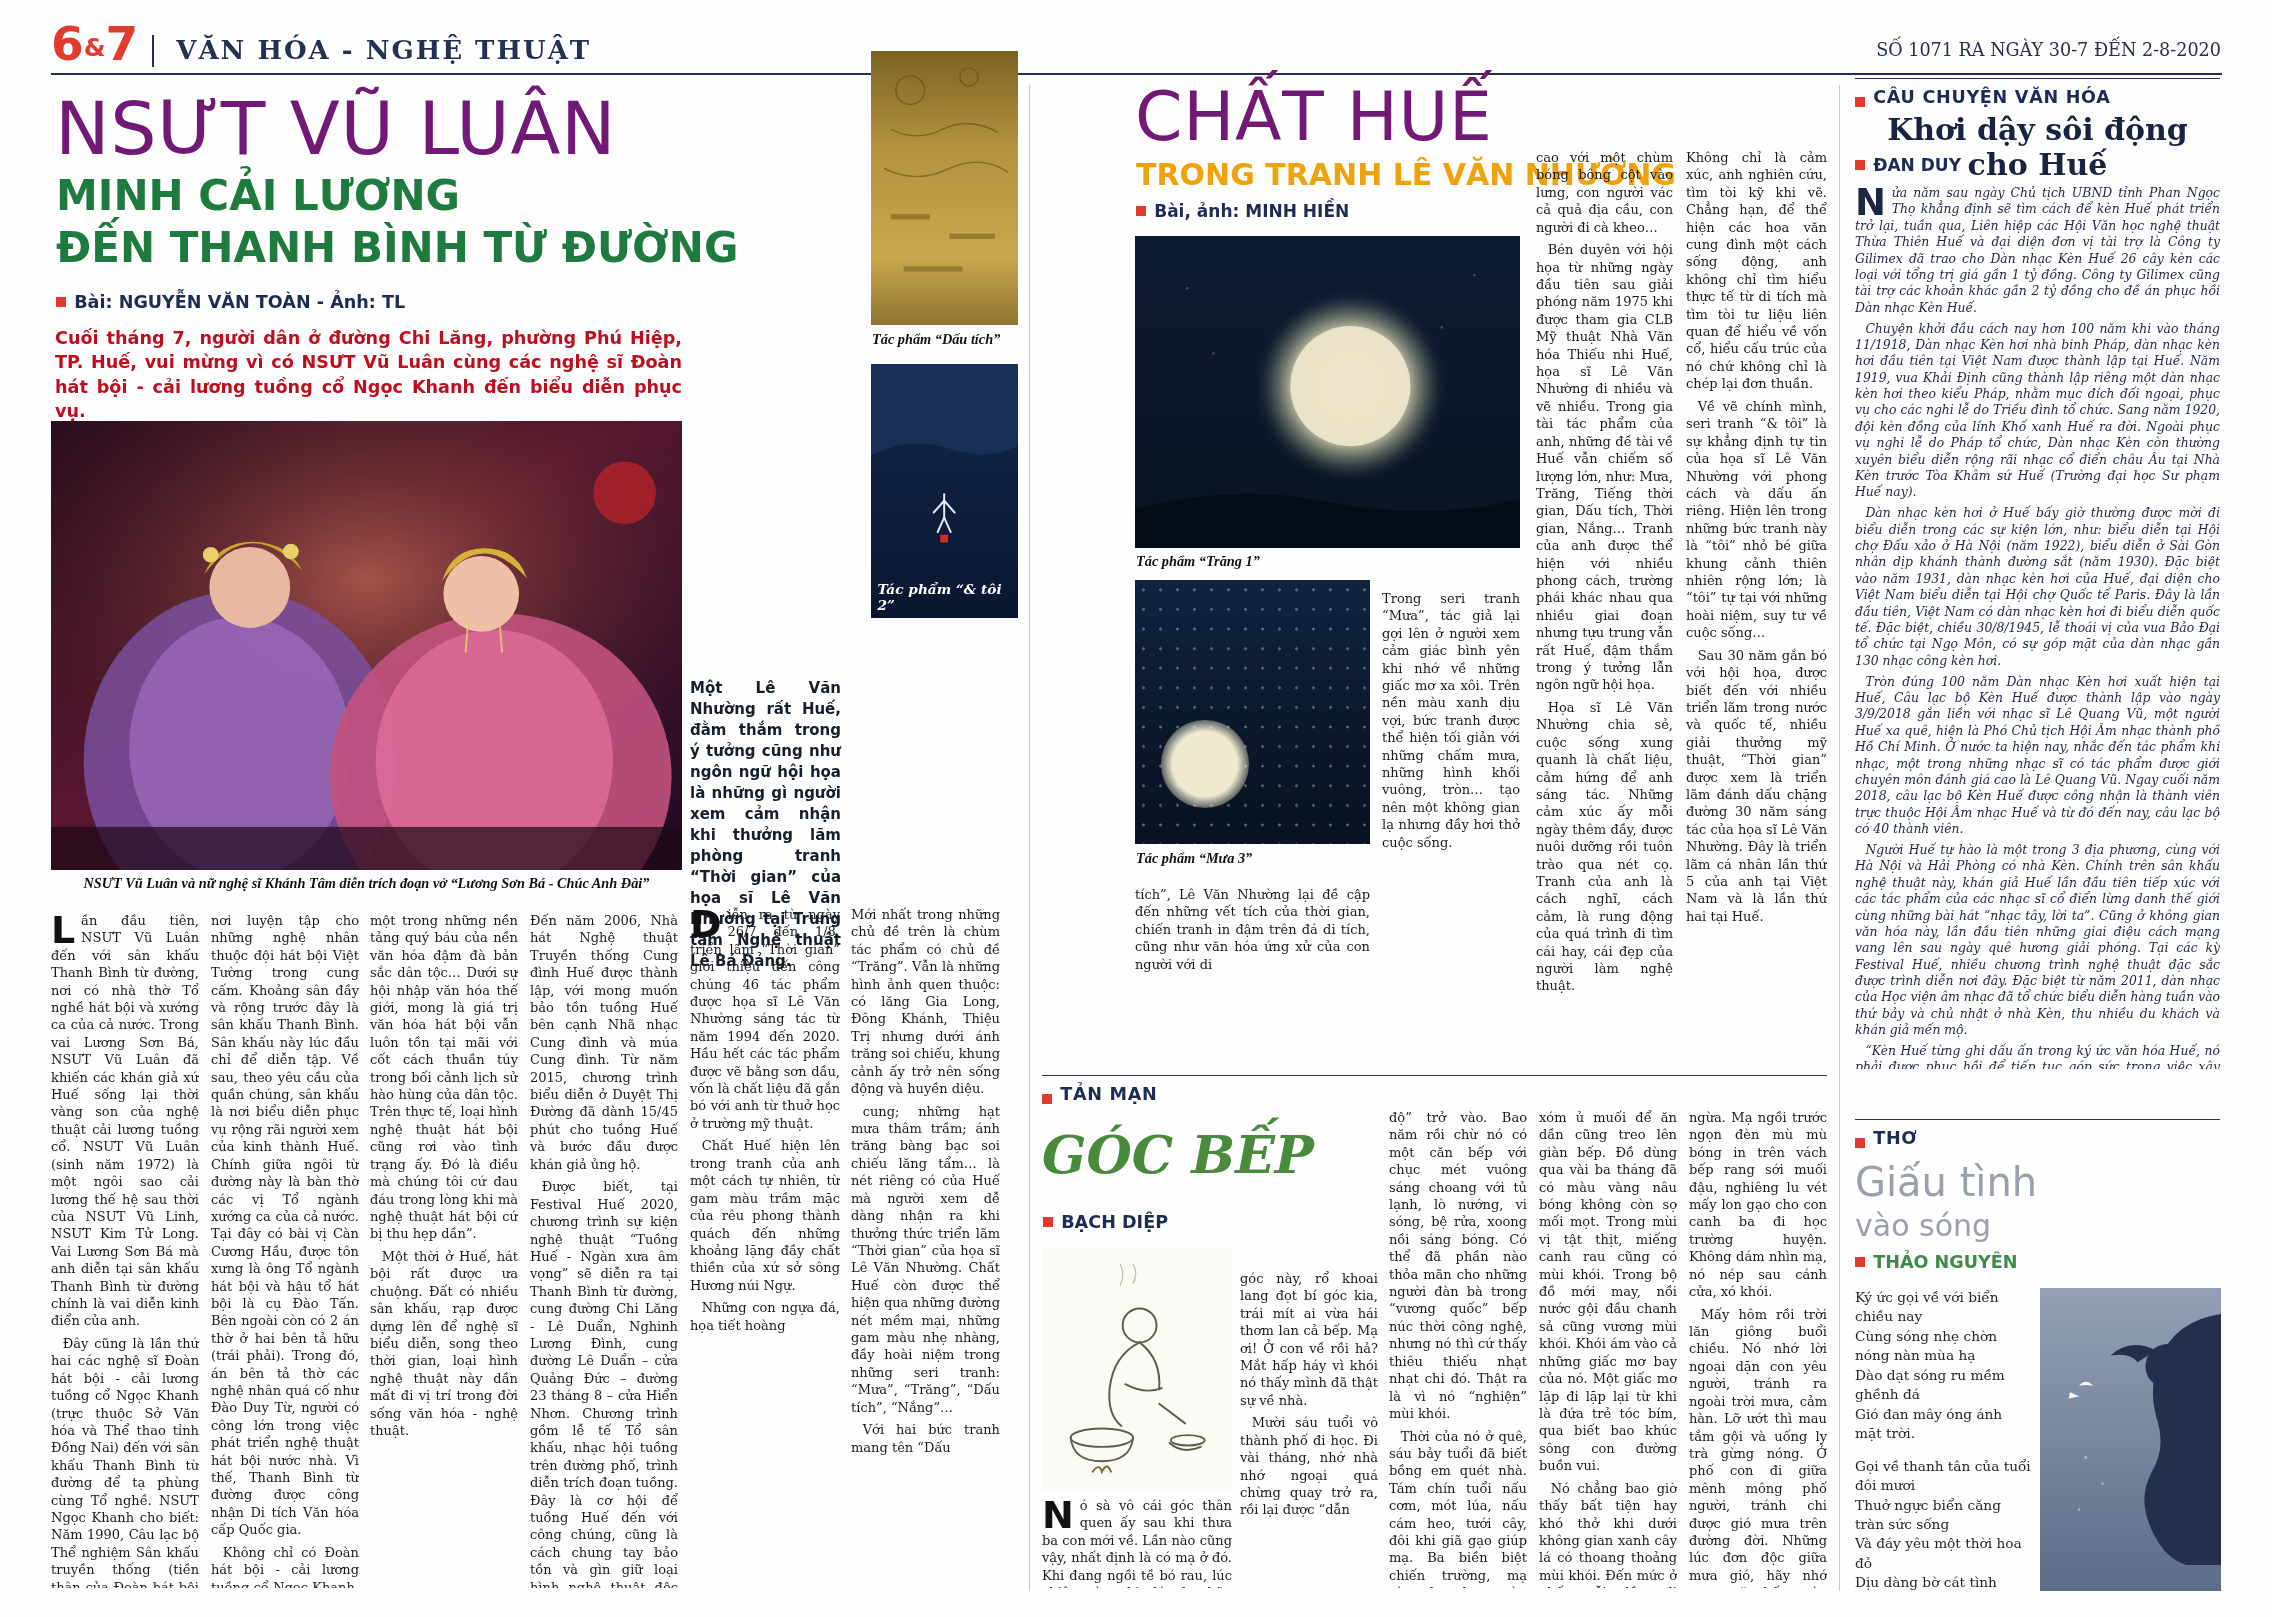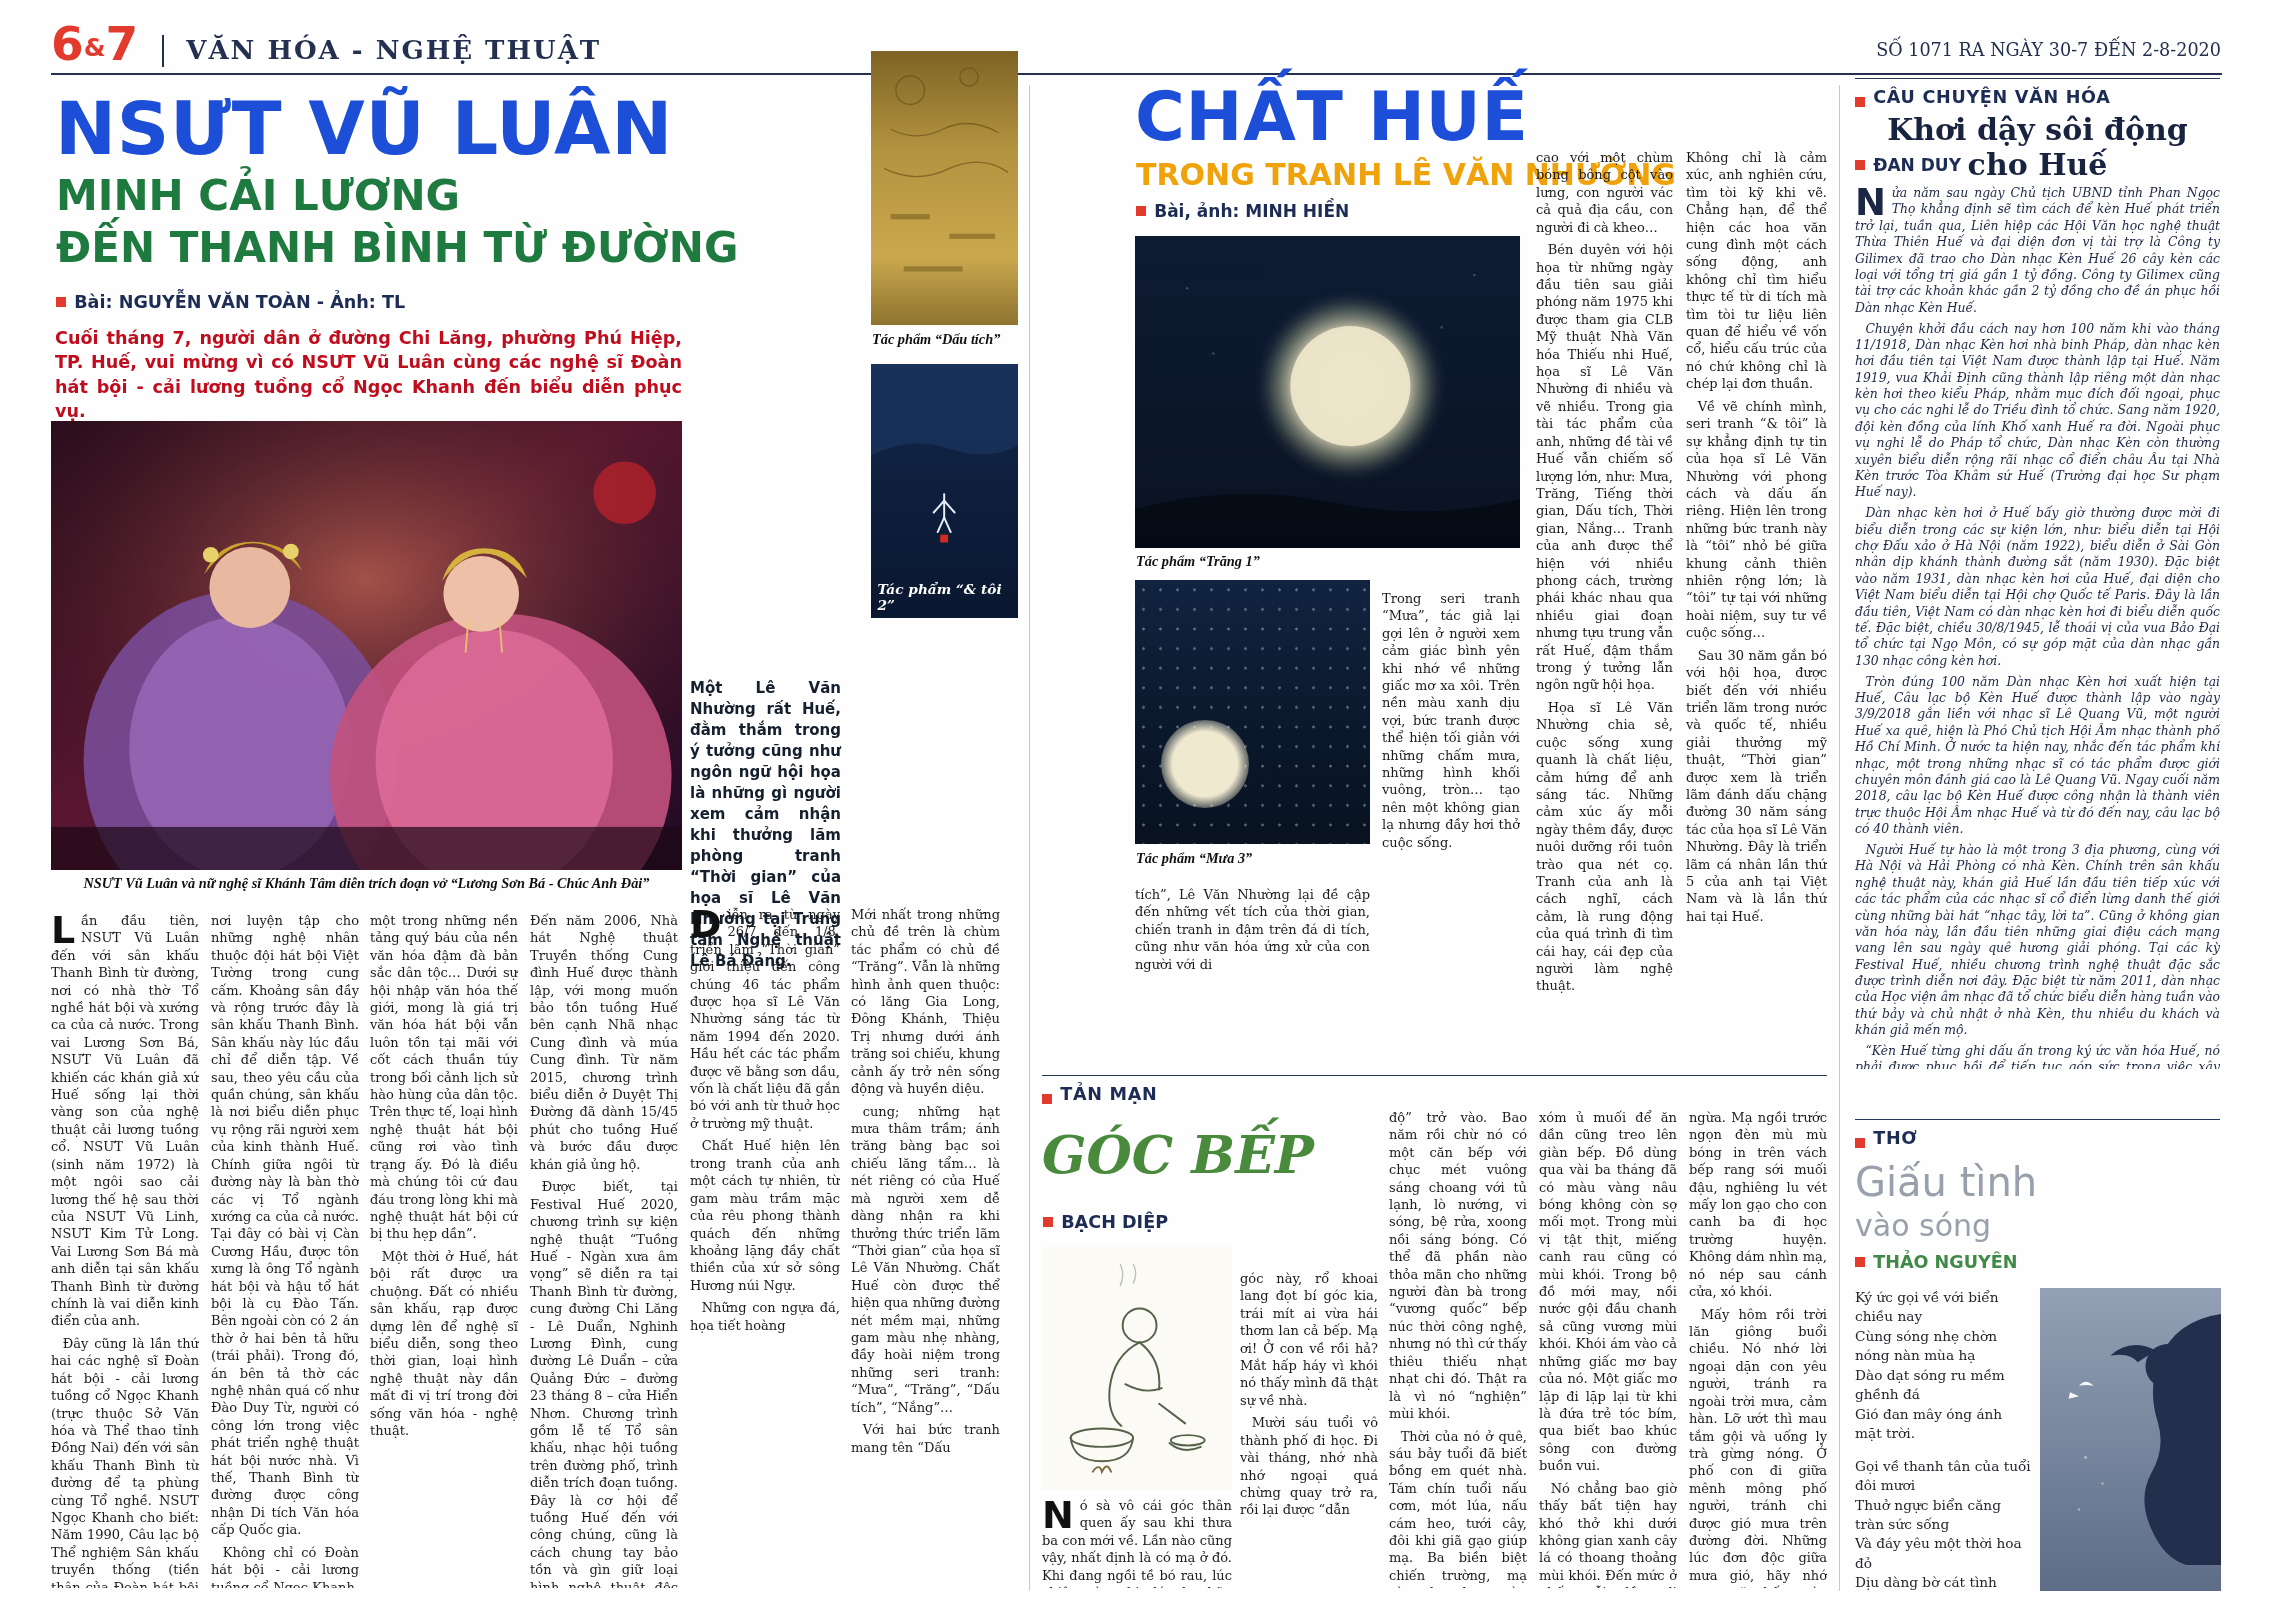--- a/index.html
+++ b/index.html
@@ -11,21 +11,21 @@
   .col{font-family:"DejaVu Serif","Liberation Serif",serif;font-size:13px;line-height:1.34;text-align:justify;overflow:hidden;color:#1b1b1b}
   .col p{margin:0 0 5.2px;text-indent:11.7px}
   .col p:first-child{text-indent:0}
   .dropcap p:first-child::first-letter{float:left;font-family:"DejaVu Sans",sans-serif;font-weight:bold;font-size:38px;line-height:30px;padding:3.3px 5.9px 0 0;color:#111}
   .sq{display:inline-block;width:10.4px;height:10.4px;background:#e23b2e;margin-right:7.8px;flex:none}
   .byline{display:flex;align-items:center;font-family:"DejaVu Sans",sans-serif;font-weight:bold;color:#1d2c55}
   .caption{font-family:Liberation Serif, serif;font-style:italic;font-weight:bold;font-size:14.3px;color:#101010}
   .kicker{display:flex;align-items:flex-end;font-family:"DejaVu Sans",sans-serif;font-weight:bold;color:#1d2c55;font-size:17.6px;letter-spacing:0.7px}
   .kickline{position:absolute;height:1.3px;background:#27355c}
   .vdiv{position:absolute;width:0.7px;background:#c9c9c9}
-  .headline{font-family:"DejaVu Sans",sans-serif;font-weight:bold;color:#1d4ed8;letter-spacing:0.7px}
+  .headline{font-family:"DejaVu Sans",sans-serif;font-weight:normal;color:#701a75;letter-spacing:0.7px}
   .img-frame{position:absolute;overflow:hidden;background:#0d1d3a}
   .img-frame svg{display:block;width:100%;height:100%}
   .overlay-cap{position:absolute;left:6.5px;bottom:5.2px;color:#fff;font-family:"DejaVu Serif",serif;font-style:italic;font-weight:bold;font-size:13.7px}
   .lead-red{font-family:"DejaVu Sans",sans-serif;font-weight:bold;color:#c00d1e;font-size:17.6px;line-height:1.38;text-align:justify}
   .lead-dark{font-family:"DejaVu Sans",sans-serif;font-weight:bold;color:#15202e;font-size:15px;line-height:1.4;text-align:justify}
   .cc-body{font-family:"DejaVu Serif",serif;font-style:italic;font-size:12.4px;line-height:1.32;color:#1c2745;text-align:justify;overflow:hidden}
   .cc-body p{margin:0 0 4.6px;text-indent:10.4px}
   .cc-body p:first-child{text-indent:0}
   .cc-body.dropcap p:first-child::first-letter{font-style:normal;font-size:37px;line-height:29px;color:#1c2745}
   .poem p{font-family:"DejaVu Serif",serif;font-size:13.7px;line-height:1.42;color:#24262c;white-space:pre-line;margin:0 0 13px}
@@ -35,21 +35,21 @@
 </style>
 </head>
 <body>
 
 <div class="page">
 
   <div class="abs" style="left:51px;top:19.6px;display:flex;align-items:flex-end">
     <span class="sans" style="font-weight:bold;font-size:47px;line-height:1;color:#e23b2e">6</span>
     <span class="sans" style="font-weight:bold;font-size:25px;line-height:1.5;color:#e23b2e">&amp;</span>
     <span class="sans" style="font-weight:bold;font-size:47px;line-height:1;color:#e23b2e">7</span>
-    <span class="serif" style="font-weight:bold;font-size:26px;letter-spacing:2px;color:#23304f;margin-left:24px;padding-left:22px;border-left:2px solid #23304f;line-height:1.2">VĂN HÓA - NGHỆ THUẬT</span>
+    <span class="serif" style="font-weight:bold;font-size:26px;letter-spacing:2px;color:#23304f;margin-left:14px;padding-left:22px;border-left:2px solid #23304f;line-height:1.2">VĂN HÓA - NGHỆ THUẬT</span>
   </div>
   <div class="abs serif" style="right:52px;top:40px;font-size:17.6px;color:#23304f">SỐ 1071 RA NGÀY 30-7 ĐẾN 2-8-2020</div>
   <div class="abs" style="left:51px;top:73px;width:2171px;height:2px;background:#23304f"></div>
 
   <div class="vdiv" style="left:1029px;top:85px;height:1506px"></div>
   <div class="vdiv" style="left:1839px;top:85px;height:1506px"></div>
 
   <div class="abs headline" style="left:55px;top:86px;font-size:73px">NSƯT VŨ LUÂN</div>
   <div class="abs sans" style="left:56px;top:171px;font-size:42px;font-weight:bold;color:#1f7a40">MINH CẢI LƯƠNG</div>
   <div class="abs sans" style="left:56px;top:223px;font-size:42px;font-weight:bold;color:#1f7a40">ĐẾN THANH BÌNH TỪ ĐƯỜNG</div>

